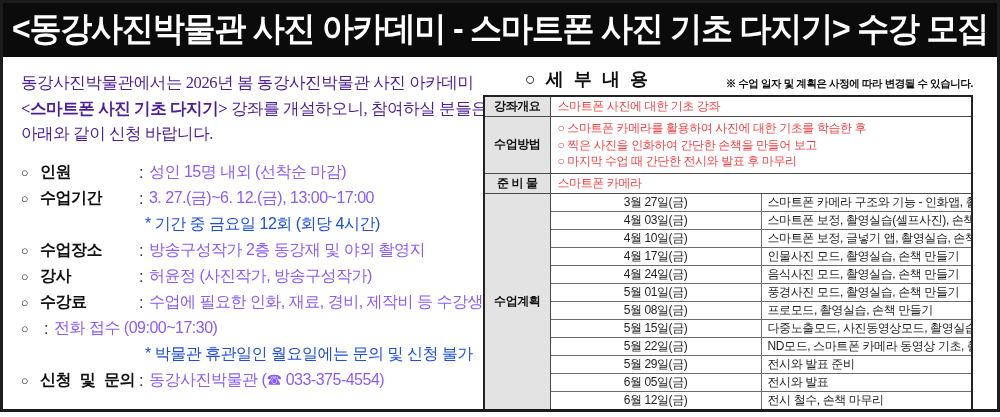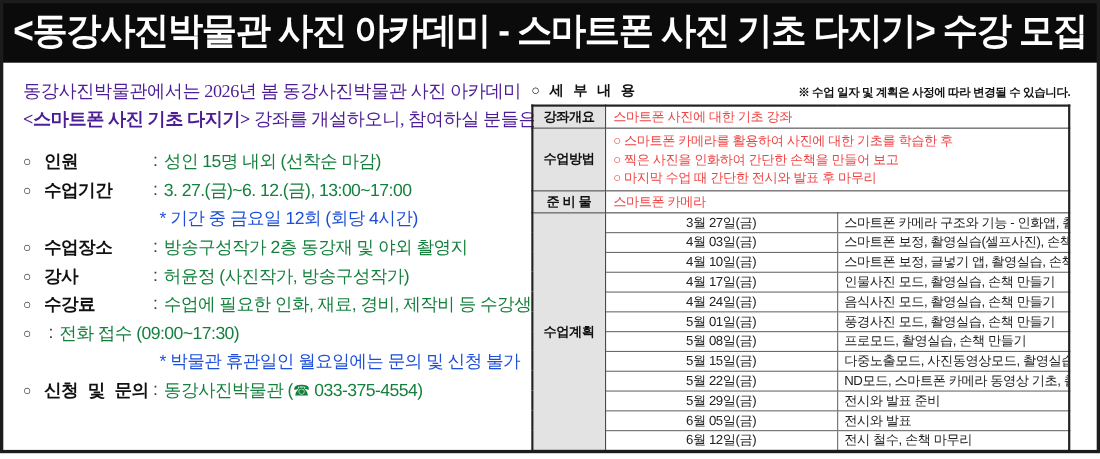--- a/index.html
+++ b/index.html
@@ -20,29 +20,29 @@
   .intro { font-family:"Liberation Serif", serif; font-size:16.5px; line-height:25.5px;
            color:#4c1d95; letter-spacing:-0.4px; white-space:nowrap; }
   .intro .course { font-weight:bold; }
   .info-list { margin-top:13px; }
   .info-row { height:26px; display:flex; align-items:center; font-size:16px;
               letter-spacing:-0.5px; white-space:nowrap; }
   .bullet { width:19px; font-size:12.5px; color:#222; flex:0 0 19px; }
   .ilabel { display:inline-block; width:95px; font-weight:bold; color:#111;
             text-align:justify; text-align-last:justify; flex:0 0 95px; }
   .colon  { padding:0 6px 0 4px; color:#333; }
-  .ivalue { color:#15803d; }
+  .ivalue { color:#8b5cf6; }
   .info-row.note { padding-left:124px; }
   .info-row.note .ivalue { color:#1d4ed8; }
 
   
   .right-col { position:absolute; left:483px; top:71px; width:490px; }
   .details-head { display:flex; align-items:flex-end; justify-content:space-between;
                   height:20px; margin-bottom:4px; }
-  .dheading { font-size:13px; font-weight:bold; letter-spacing:2.5px; color:#111; white-space:nowrap; }
+  .dheading { font-size:18px; font-weight:bold; letter-spacing:2.5px; color:#111; white-space:nowrap;margin-left:42px; }
   .dnote { font-size:10.5px; font-weight:bold; color:#111; letter-spacing:-0.4px; white-space:nowrap; }
 
   table.details { width:490px; border-collapse:collapse; table-layout:fixed; }
   table.details td { border:1px solid #4a4a4a; font-size:12px; letter-spacing:-0.4px;
                      overflow:hidden; white-space:nowrap; vertical-align:middle; }
   table.details { border:2px solid #222; }
   td.lbl { width:66px; background:#e3e3e3; font-weight:bold; text-align:center; color:#111;
            letter-spacing:0; }
   td.val { padding:1px 7px; color:#ef4444; }
   tr.r-overview td { height:19px; }
@@ -60,20 +60,21 @@
 <div class="poster">
 
   <div class="titlebar">
     <span class="title">&lt;동강사진박물관 사진 아카데미 - 스마트폰 사진 기초 다지기&gt; 수강 모집</span>
   </div>
 
   <div class="left-col">
     <div class="intro">
       <span>동강사진박물관에서는 2026년 봄 동강사진박물관 사진 아카데미</span><br>
       <span class="course">&lt;스마트폰 사진 기초 다지기&gt;</span><span> 강좌를 개설하오니, 참여하실 분들은</span><br>
+      <span>아래와 같이 신청 바랍니다.</span>
     </div>
 
     <div class="info-list">
       <div class="info-row">
         <span class="bullet">○</span>
         <span class="ilabel">인원</span>
         <span class="colon">:</span>
         <span class="ivalue">성인 15명 내외 (선착순 마감)</span>
       </div>
       <div class="info-row">

